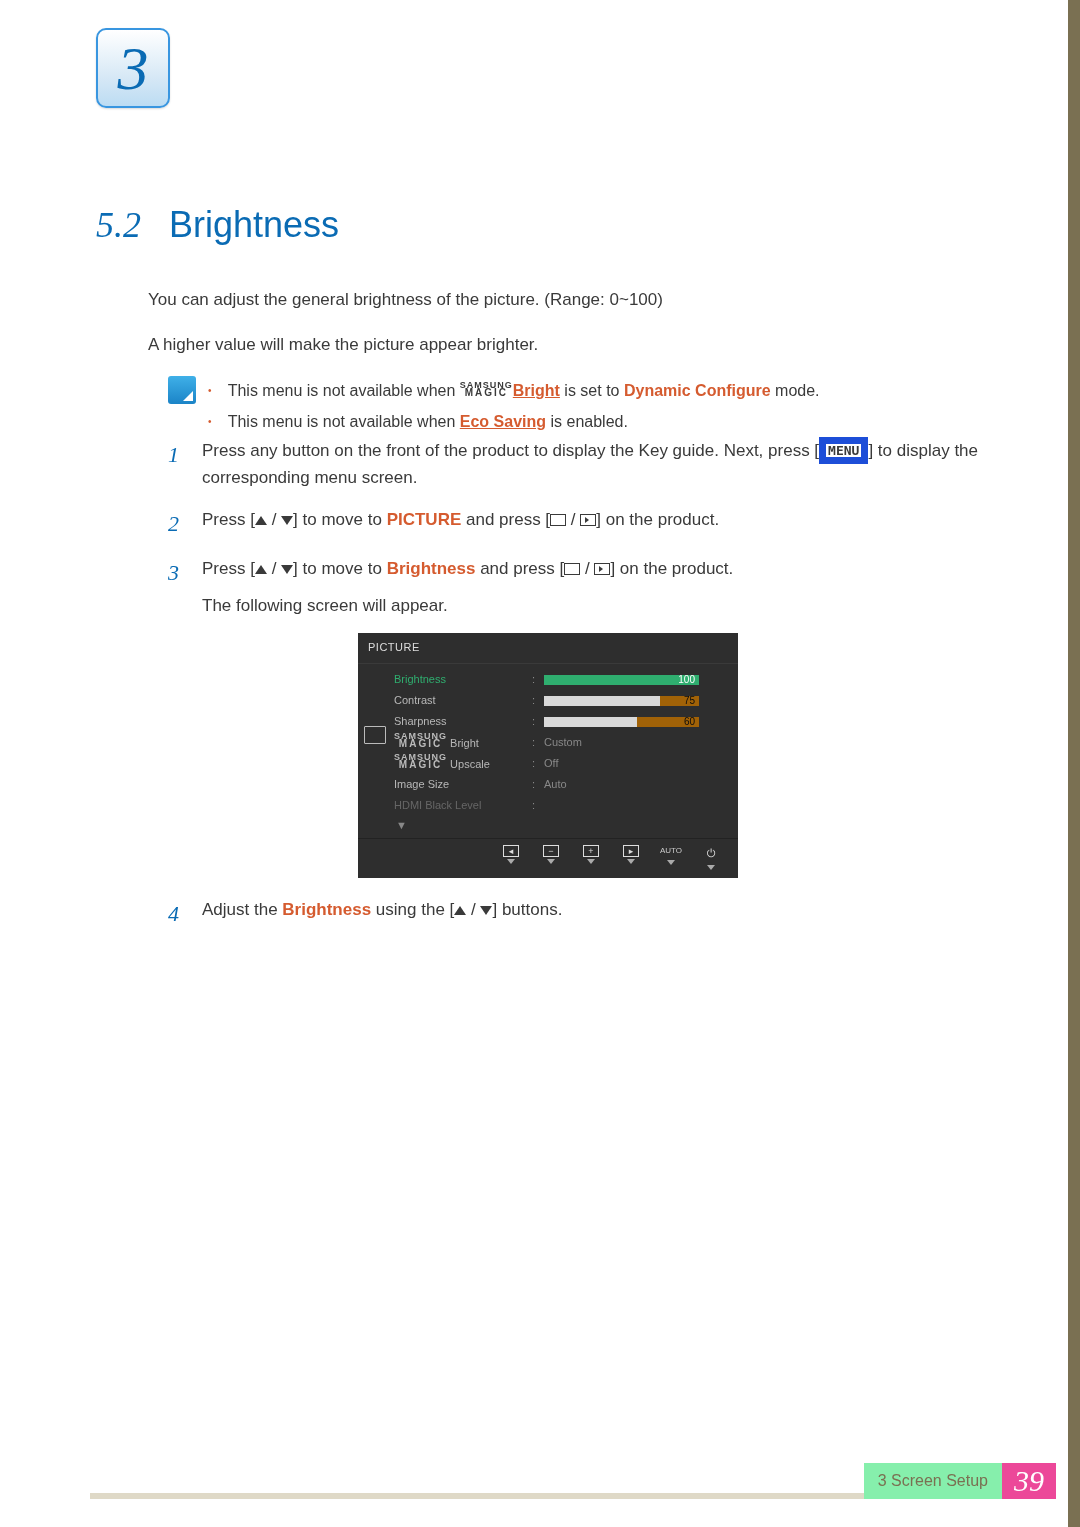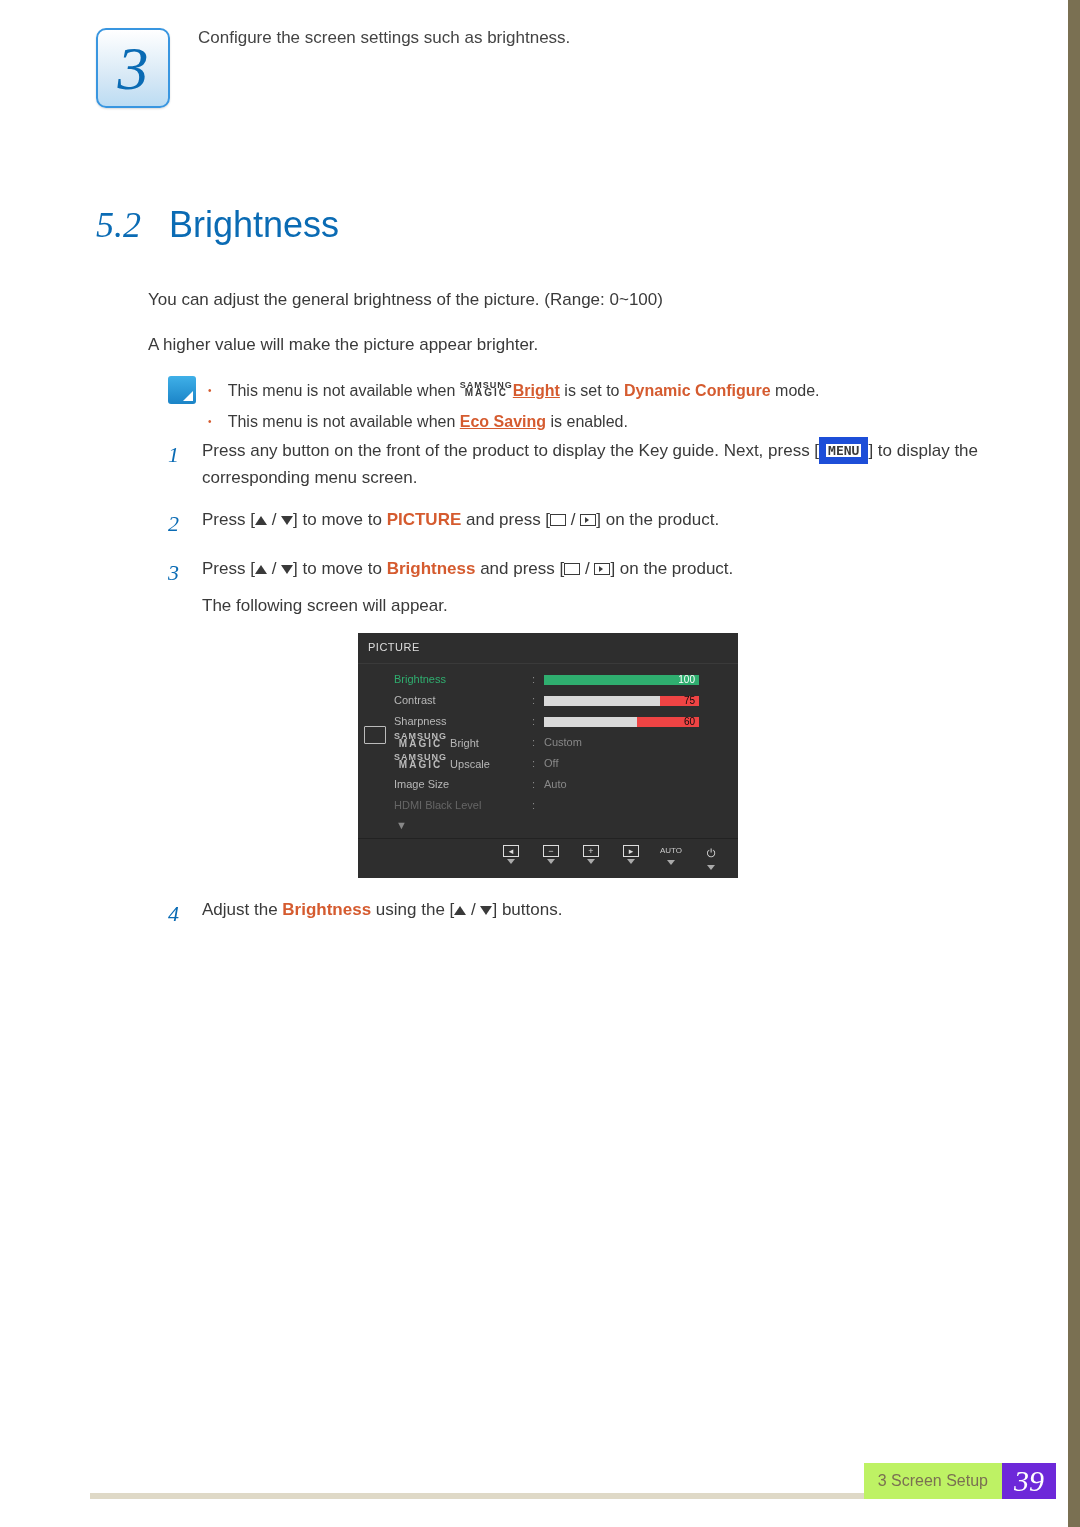--- a/index.html
+++ b/index.html
@@ -225,21 +225,21 @@
   }
   .osd-label { width: 138px; }
   .osd-colon { width: 12px; color:#888; }
   .osd-val { flex: 1; color:#888; font-size: 11px; }
   .osd-row.hi .osd-label { color:#2fae6f; }
   .osd-row.dim .osd-label { color:#666; }
   .bar-bg {
     position: relative;
     height: 10px;
     width: 155px;
-    background: #ef4444;
+    background: #a16207;
     display: flex;
     align-items: center;
   }
   .bar-fill { position:absolute; left:0; top:0; bottom:0; background:#d9d9d9; }
   .bar-fill.g { background:#2fae6f; }
   .bar-num { position:absolute; right:4px; font-size:10px; color:#0d0d0d; }
   .bar-num.g { color:#fff; }
   .osd-bot {
     display:flex; justify-content:flex-end; gap:6px;
     padding: 6px 10px 8px;
@@ -269,43 +269,42 @@
     display: flex;
     align-items: stretch;
   }
   .footer-gray {
     background: #dfd9c7;
     height: 6px;
     align-self: flex-end;
     flex: 1;
   }
   .footer-txt {
-    background: #bef264;
+    background: #86efac;
     display:flex; align-items:center; padding:0 14px;
     color:#7a7052; font-size:16px;
   }
   .footer-num {
-    background:#6d28d9; color:#fff;
+    background:#ec4899; color:#fff;
     display:flex; align-items:center; padding:0 12px;
     font-family: Georgia, serif; font-style: italic; font-size: 30px;
   }
 </style>
 </head>
 <body>
 
 <div class="side-stripe"></div>
 
 <div class="content">
 
   <div class="chapter-head">
     <div class="chapter-badge">
       <span>3</span>
     </div>
     <div>
-      <div class="chapter-sub">Configure the screen settings such as brightness.</div>
     </div>
   </div>
 
   <div class="sec-row">
     <div class="sec-num">5.2</div>
     <h2>Brightness</h2>
   </div>
 
   <div class="body-text">
     <p>You can adjust the general brightness of the picture. (Range: 0~100)</p>

